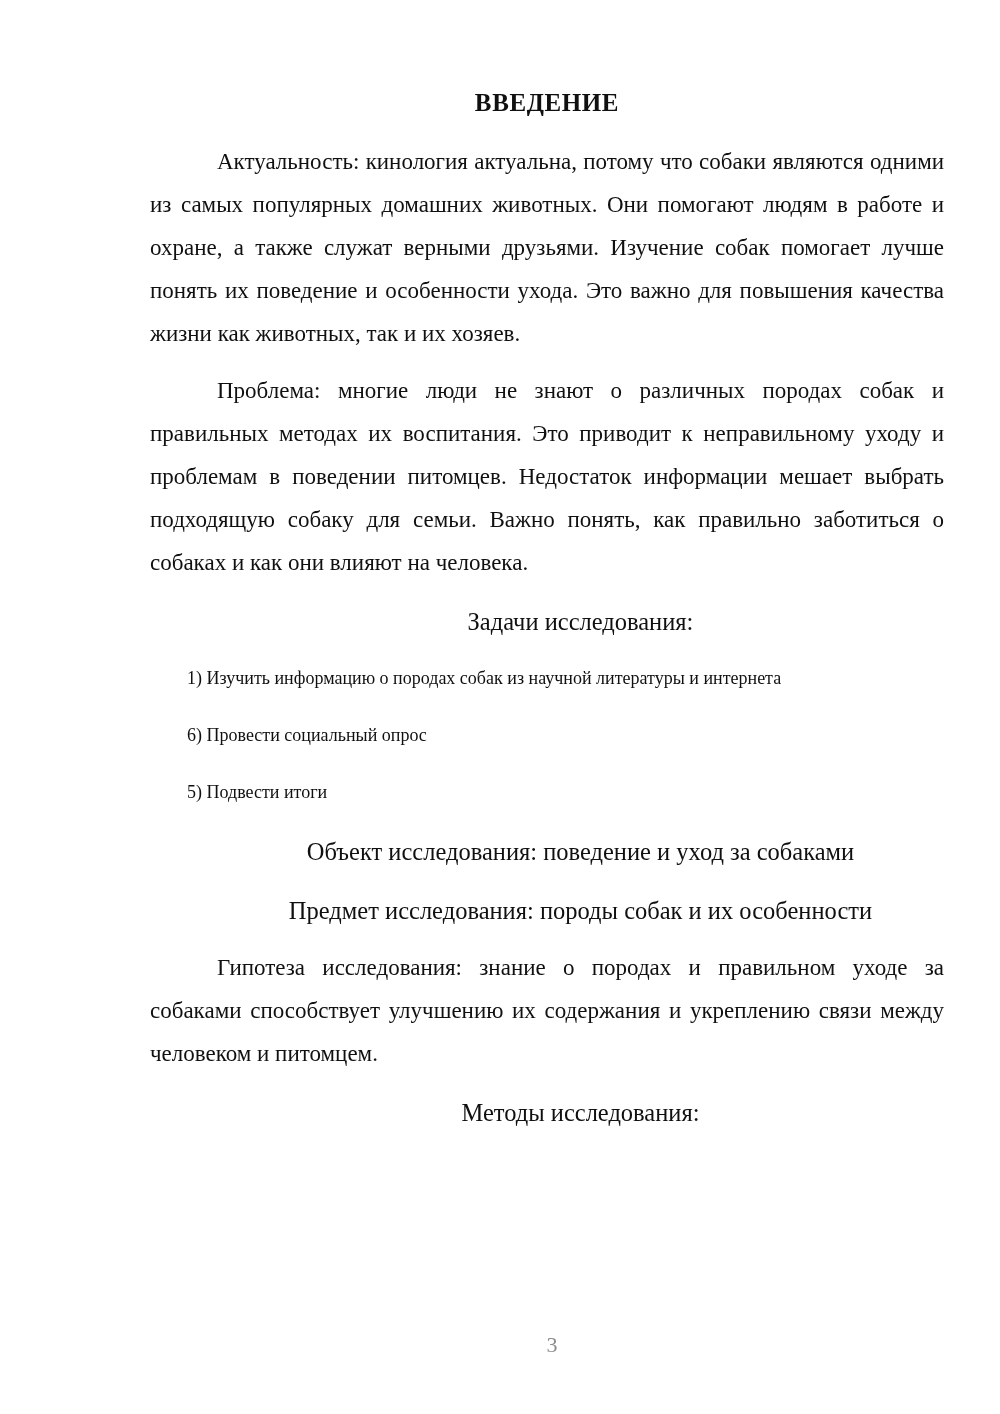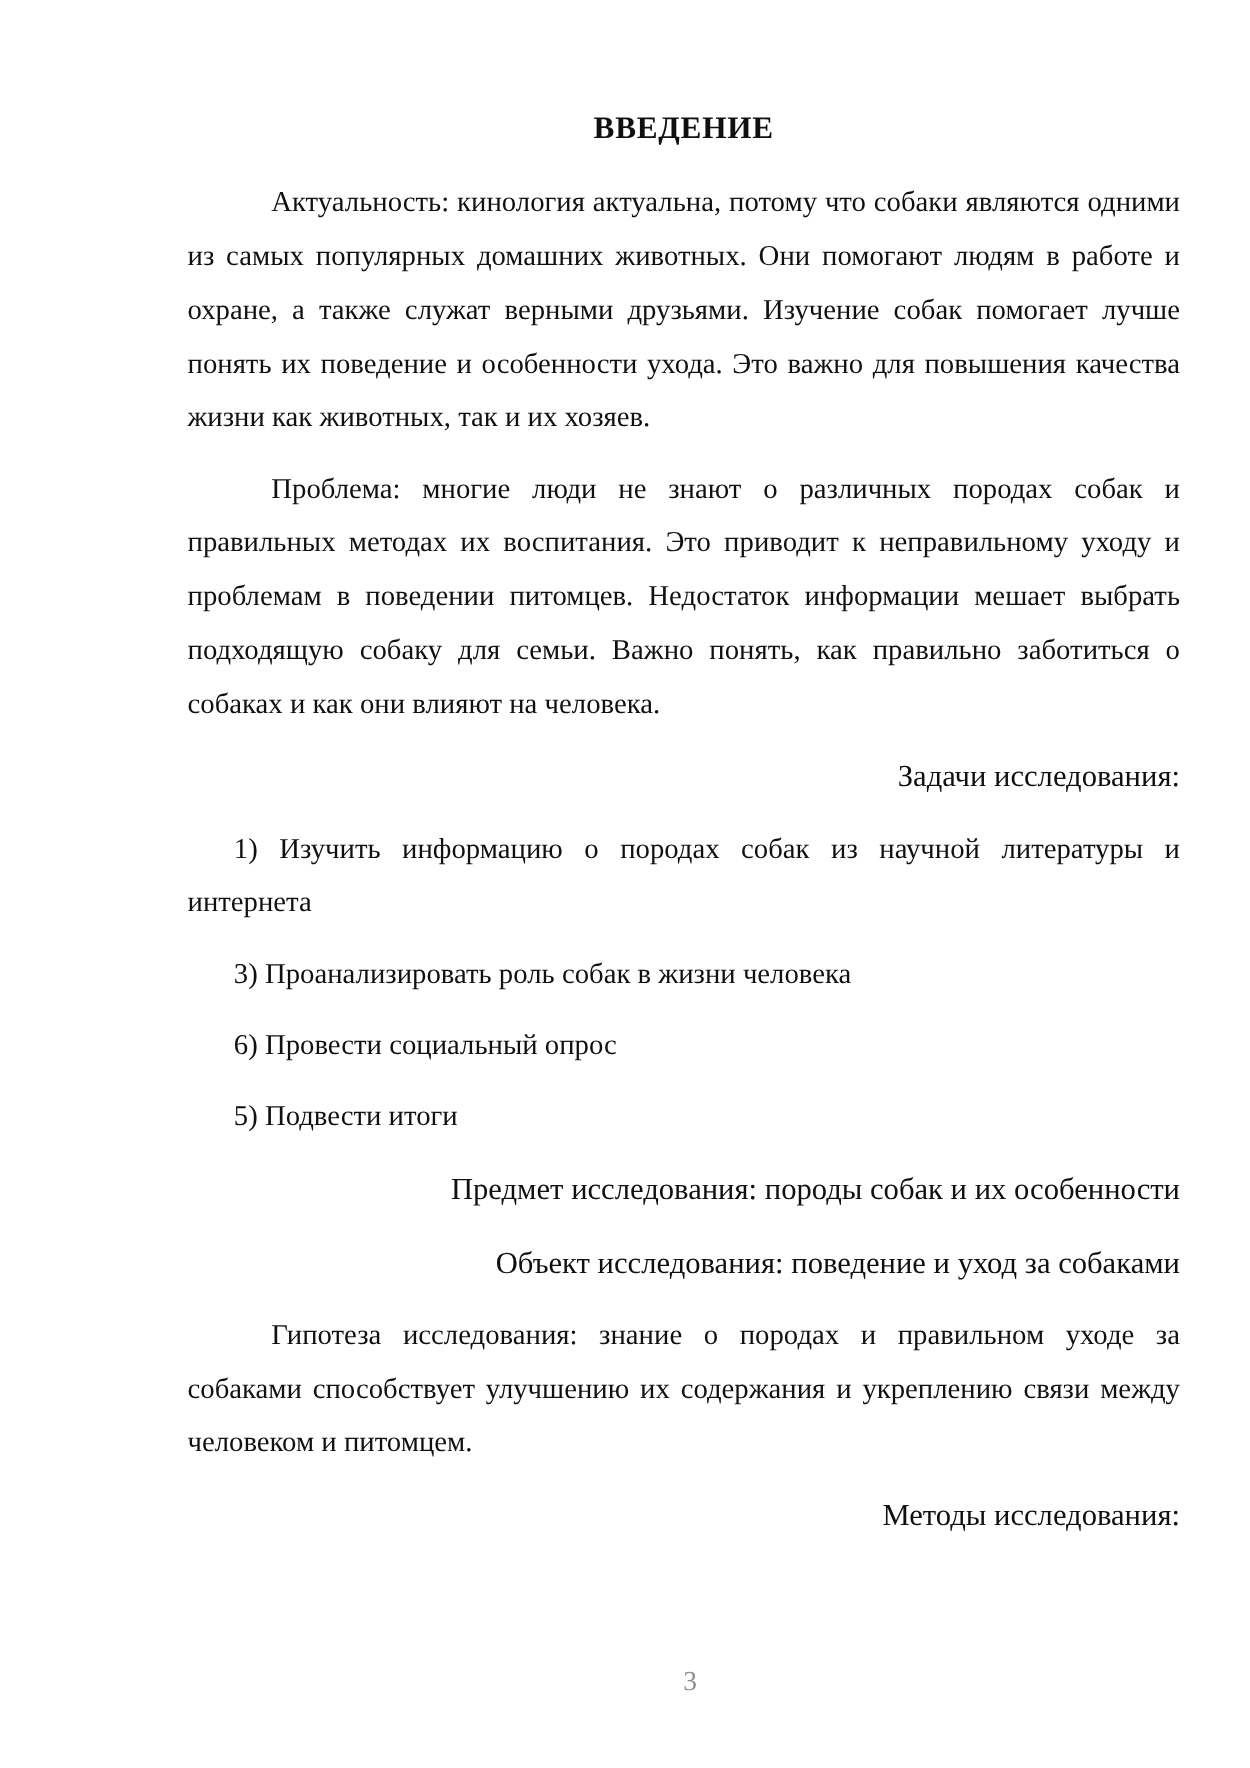--- a/index.html
+++ b/index.html
@@ -49,27 +49,27 @@
     text-indent: 67px;
     margin: 0 0 14px 0;
     hyphens: none;
   }
 
   
 
   .lead-line {
     font-size: 24.5px;
     line-height: 43px;
-    text-align: right;
+    text-align: center;
     text-indent: 67px;
     margin: 16px 0 14px 0;
   }
 
   .list-item {
-    font-size: 23px;
+    font-size: 18px;
     line-height: 43px;
     text-align: justify;
     text-justify: inter-word;
     text-indent: 37px;
     margin: 0 0 14px 0;
   }
 
   .list-item.short {
     text-align: left;
   }
@@ -96,29 +96,28 @@
     <p class="para">Актуальность: кинология актуальна, потому что собаки являются одними из самых популярных домашних животных. Они помогают людям в работе и охране, а также служат верными друзьями. Изучение собак помогает лучше понять их поведение и особенности ухода. Это важно для повышения качества жизни как животных, так и их хозяев.</p>
 
     <p class="para">Проблема: многие люди не знают о различных породах собак и правильных методах их воспитания. Это приводит к неправильному уходу и проблемам в поведении питомцев. Недостаток информации мешает выбрать подходящую собаку для семьи. Важно понять, как правильно заботиться о собаках и как они влияют на человека.</p>
 
 
     <p class="lead-line">Задачи исследования:</p>
 
     <p class="list-item">1) Изучить информацию о породах собак из научной литературы и интернета</p>
 
 
-    <p class="list-item short">3) Проанализировать роль собак в жизни человека</p>
 
     <p class="list-item short">6) Провести социальный опрос</p>
 
     <p class="list-item short">5) Подвести итоги</p>
 
+    <p class="lead-line">Объект исследования: поведение и уход за собаками</p>
+
     <p class="lead-line">Предмет исследования: породы собак и их особенности</p>
-
-    <p class="lead-line">Объект исследования: поведение и уход за собаками</p>
 
     <p class="para">Гипотеза исследования: знание о породах и правильном уходе за собаками способствует улучшению их содержания и укреплению связи между человеком и питомцем.</p>
 
     <p class="lead-line">Методы исследования:</p>
 
   </div>
 
   <div class="page-number">3</div>
 </div>
 

